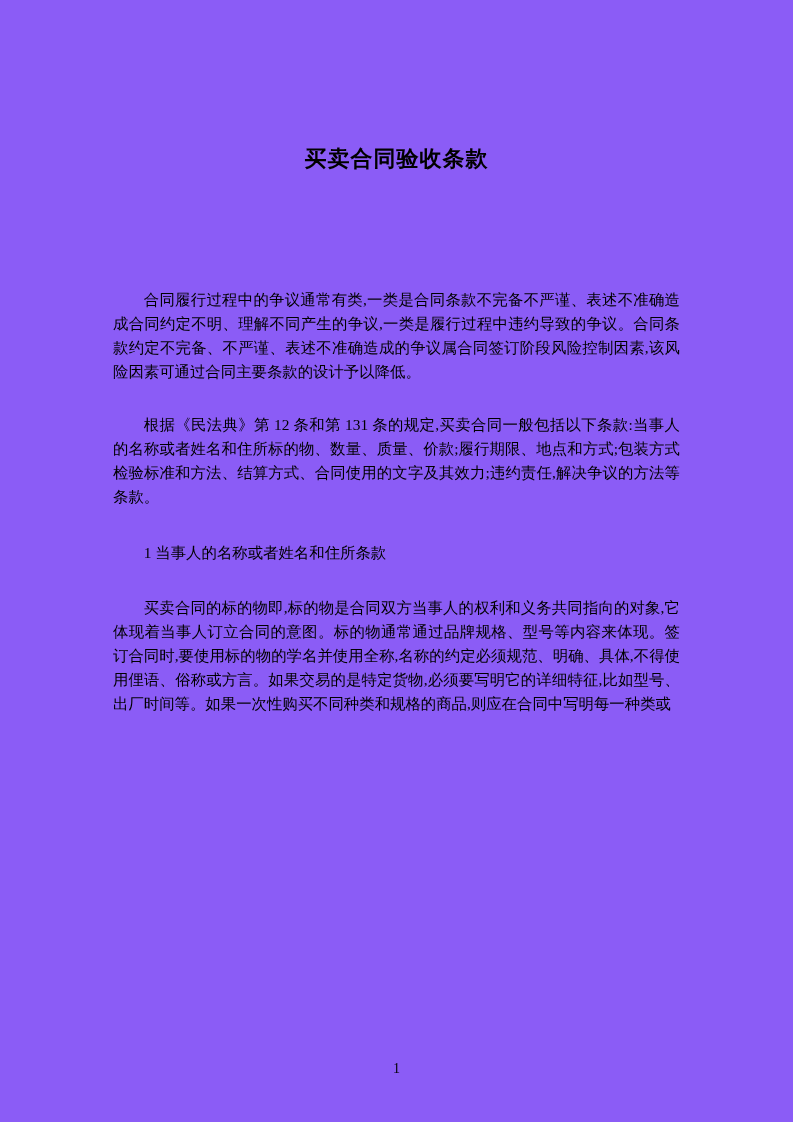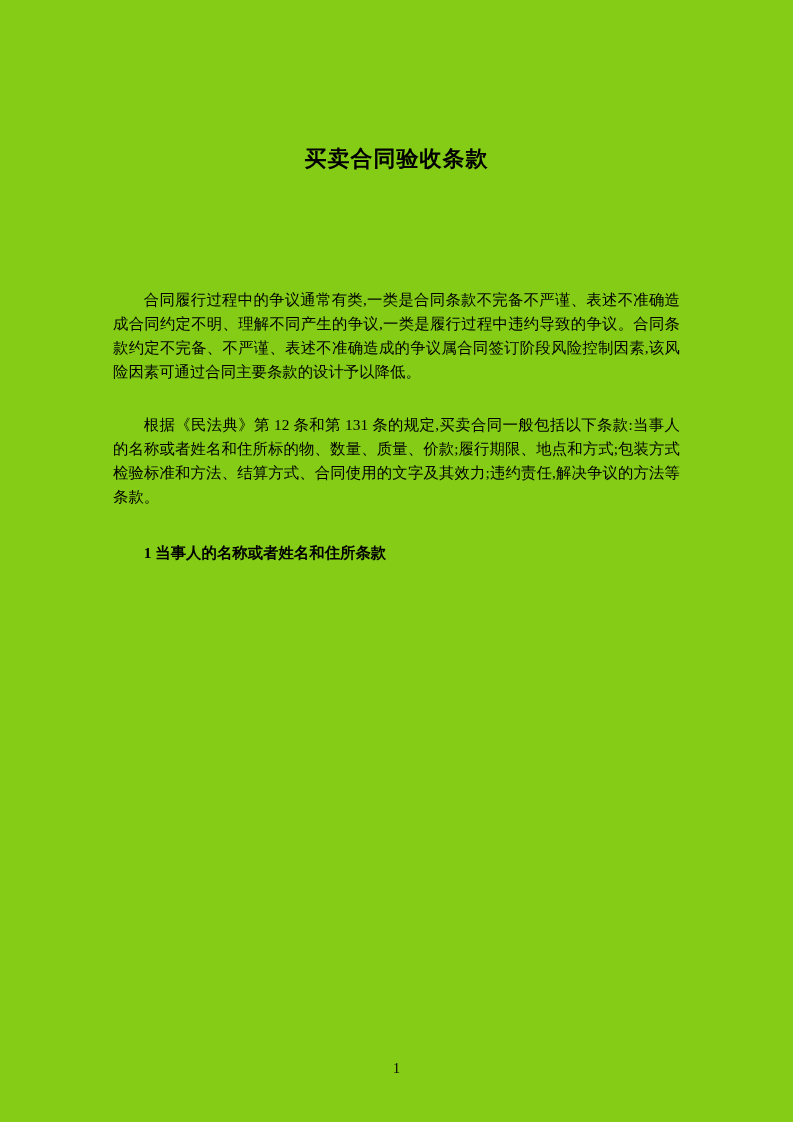--- a/index.html
+++ b/index.html
@@ -2,21 +2,21 @@
 <html><head>
 <meta charset="utf-8">
 <style>
   * { margin: 0; padding: 0; box-sizing: border-box; }
   html, body { background: #ffffff; }
   .page {
     position: relative;
     width: 793px;
     height: 1122px;
     margin: 0 auto;
-    background: #84cc16;
+    background: #8b5cf6;
     color: #000000;
     font-family: "Liberation Serif", "DejaVu Serif", serif;
     overflow: hidden;
   }
   .content {
     padding: 143px 113px 0 113px;
   }
   .doc-title {
     text-align: center;
     font-size: 22px;
@@ -34,21 +34,21 @@
     text-align: justify;
     text-indent: 2em;
     margin-bottom: 29px;
     word-break: break-all;
   }
   .section-heading {
     font-size: 15.4px;
     line-height: 29px;
     text-indent: 2em;
     margin-bottom: 29px;
-    font-weight: bold;
+    font-weight: normal;
   }
   .page-number {
     position: absolute;
     bottom: 45px;
     left: 0;
     right: 0;
     text-align: center;
     font-size: 14px;
     line-height: 16px;
   }
@@ -56,16 +56,17 @@
 </head>
 <body>
 
 <div class="page">
   <div class="content">
     <h1 class="doc-title">买卖合同验收条款</h1>
     <div class="body-blocks">
       <p class="para">合同履行过程中的争议通常有类,一类是合同条款不完备不严谨、表述不准确造成合同约定不明、理解不同产生的争议,一类是履行过程中违约导致的争议。合同条款约定不完备、不严谨、表述不准确造成的争议属合同签订阶段风险控制因素,该风险因素可通过合同主要条款的设计予以降低。</p>
       <p class="para">根据《民法典》第 12 条和第 131 条的规定,买卖合同一般包括以下条款:当事人的名称或者姓名和住所标的物、数量、质量、价款;履行期限、地点和方式;包装方式检验标准和方法、结算方式、合同使用的文字及其效力;违约责任,解决争议的方法等条款。</p>
       <h2 class="section-heading">1 当事人的名称或者姓名和住所条款</h2>
+      <p class="para">买卖合同的标的物即,标的物是合同双方当事人的权利和义务共同指向的对象,它体现着当事人订立合同的意图。标的物通常通过品牌规格、型号等内容来体现。签订合同时,要使用标的物的学名并使用全称,名称的约定必须规范、明确、具体,不得使用俚语、俗称或方言。如果交易的是特定货物,必须要写明它的详细特征,比如型号、出厂时间等。如果一次性购买不同种类和规格的商品,则应在合同中写明每一种类或</p>
     </div>
   </div>
   <div class="page-number">1</div>
 </div>
 
 </body></html>

